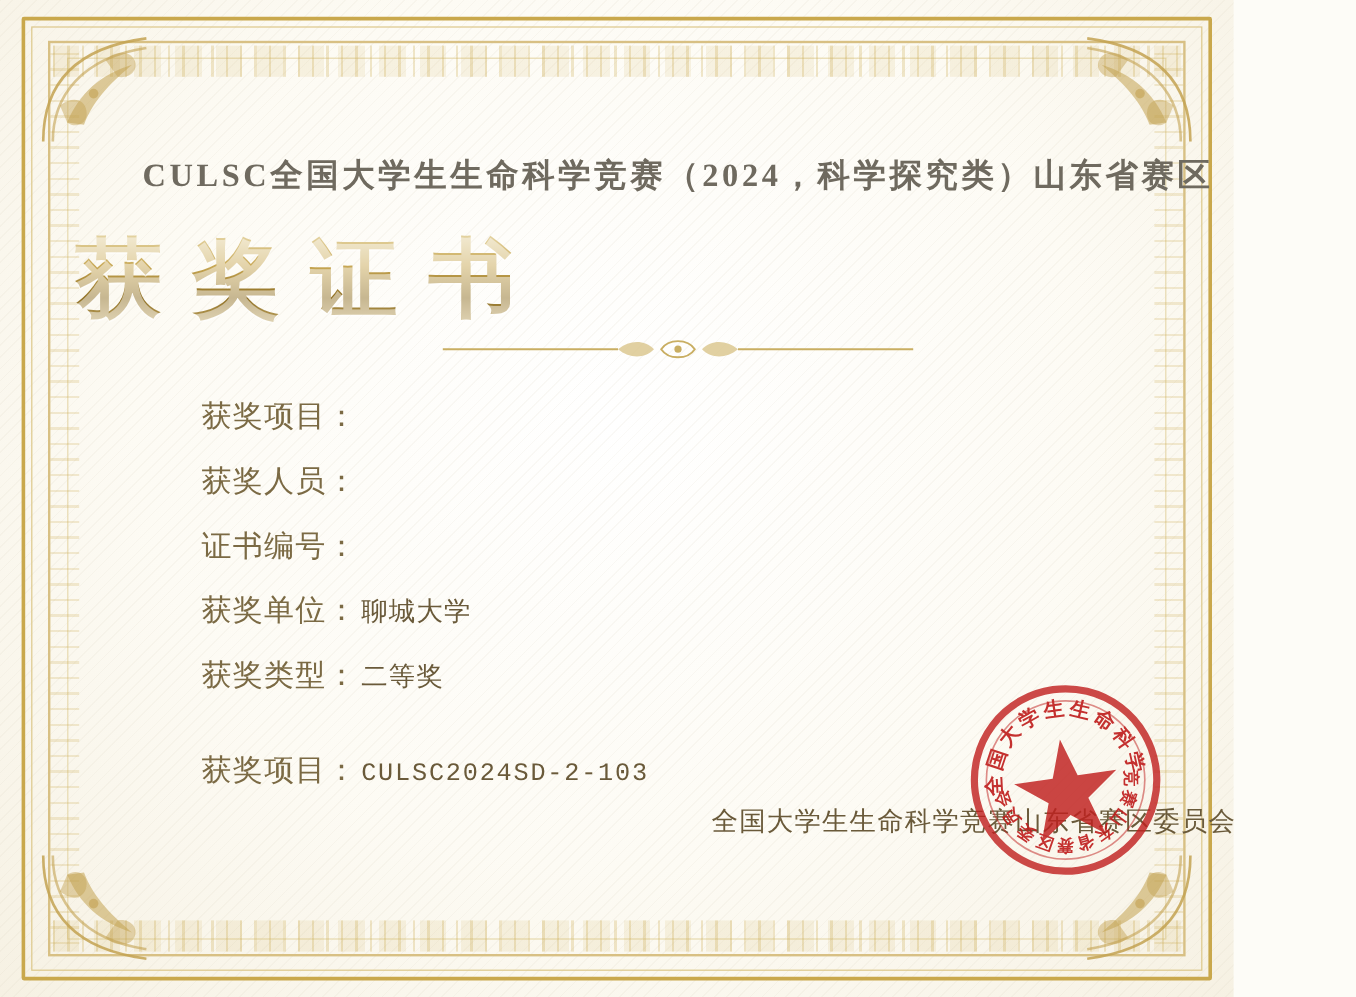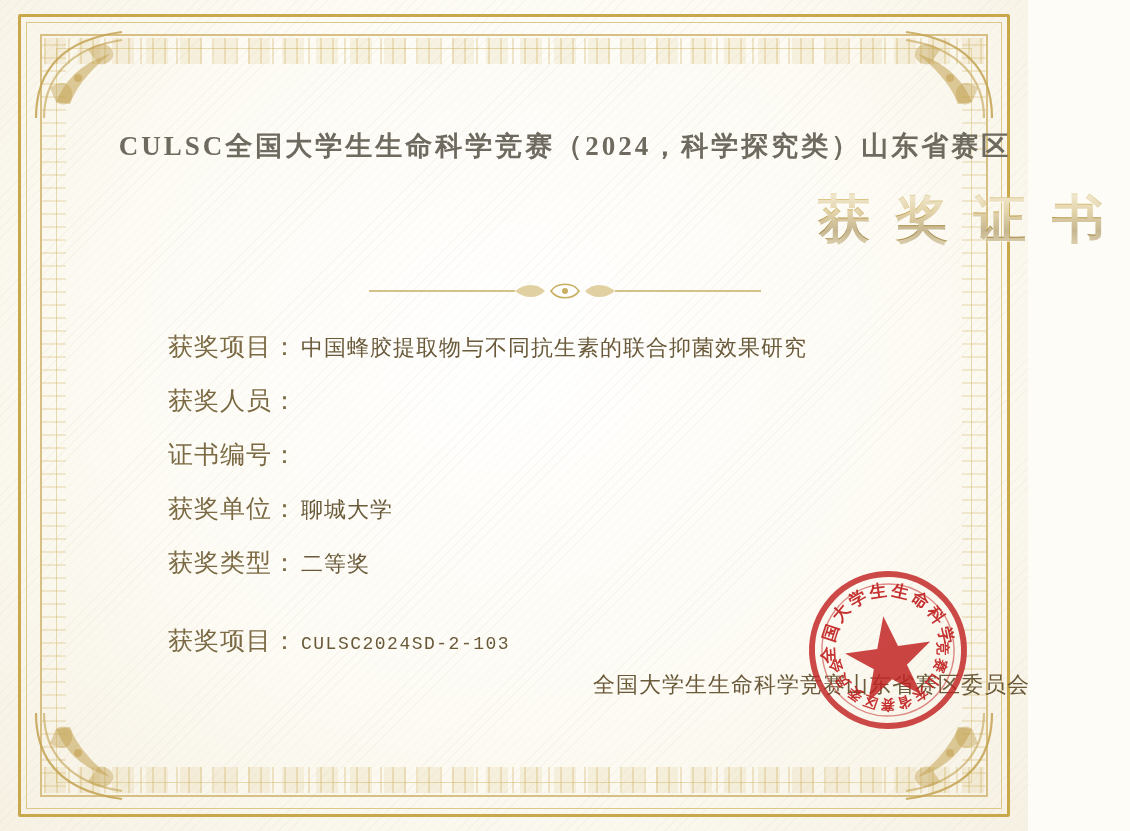--- a/index.html
+++ b/index.html
@@ -75,34 +75,35 @@
     position:absolute;left:0;right:0;top:128px;
     text-align:center;
     font-size:27px;
     letter-spacing:3px;
     color:#6f6a5f;
     font-family:"Liberation Serif", serif;
     font-weight:600;
   }
   .main-title{
     position:absolute;left:0;right:0;top:185px;
-    text-align:right;
-    font-size:52px;
+    text-align:left;
+    font-size:72px;
     letter-spacing:26px;
     text-indent:26px;
     font-weight:bold;
     font-family:"Liberation Serif", serif;
     background:linear-gradient(180deg,#e8d9a8 0%,#c5a martin 0%,#b08b35 48%,#8a6a22 70%,#d8c185 100%);
     background:linear-gradient(180deg,#efe3bb 0%,#c19f4c 40%,#8d6d22 68%,#cbb madrid 100%);
     background:linear-gradient(180deg,#efe3bb 0%,#c19f4c 40%,#8d6d22 68%,#d9c храм 100%);
     background:linear-gradient(180deg,#f0e6c3 0%,#c8a855 38%,#8e6e22 66%,#d9c48a 100%);
     -webkit-background-clip:text;
     background-clip:text;
     color:transparent;
     text-shadow:0 1px 0 rgba(255,255,255,0.5);
+    padding-left:37px;
   }
   .divider{
     position:absolute;left:50%;top:278px;transform:translateX(-50%);
     width:400px;height:26px;color:#c9ae62;
   }
   .divider svg{width:100%;height:100%;display:block;}
 
   .fields{
     position:absolute;left:168px;top:330px;right:120px;
   }
@@ -123,21 +124,21 @@
     font-size:25px;color:#7b6a44;margin:0 4px 0 0;
   }
   .field-value{
     font-size:22px;
     color:#6a5a3a;
     letter-spacing:1px;
     font-family:"Liberation Serif", serif;
   }
   .field-value.mono{
     font-family:"Liberation Mono", monospace;
-    font-size:18px;
+    font-size:21px;
     letter-spacing:1.5px;
     margin-top:34px;
   }
 
   .signature{
     position:absolute;right:100px;bottom:130px;
     color:#6a5a3a;
   }
   .sig-org{font-size:22px;letter-spacing:1px;line-height:1.5;}
   .sig-date{font-size:22px;letter-spacing:2px;line-height:1.5;}
@@ -220,21 +221,20 @@
         <path d="M250 13 C240 5 228 5 220 13 C228 21 240 21 250 13 Z" fill="#d9c48a" stroke="none" opacity=".8"></path>
         <path d="M186 13 C192 4 208 4 214 13 C208 22 192 22 186 13 Z" fill="none" stroke="#c9ae62"></path>
         <circle cx="200" cy="13" r="3" fill="#c9ae62" stroke="none"></circle>
       </svg>
     </div>
 
     <div class="fields">
       <div class="field">
         <span class="field-label">获奖项目</span>
         <span class="field-colon">：</span>
-        <span class="field-value">中国蜂胶提取物与不同抗生素的联合抑菌效果研究</span>
       </div>
       <div class="field">
         <span class="field-label">获奖人员</span>
         <span class="field-colon">：</span>
       </div>
       <div class="field">
         <span class="field-label">证书编号</span>
         <span class="field-colon">：</span>
       </div>
       <div class="field">

